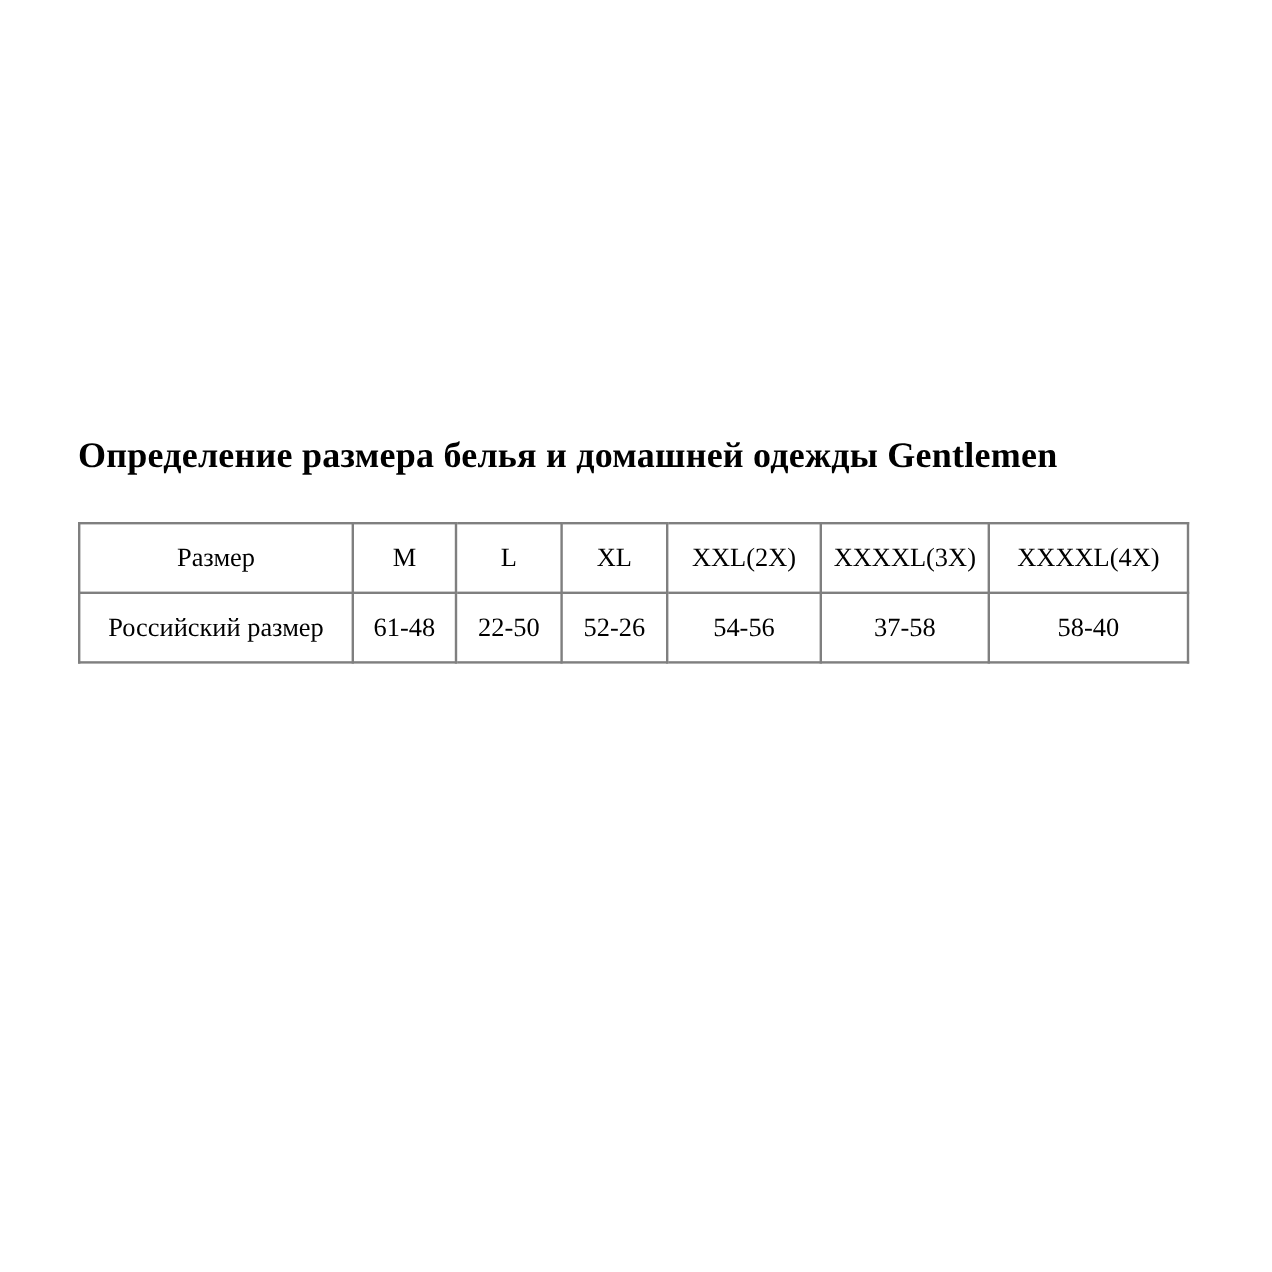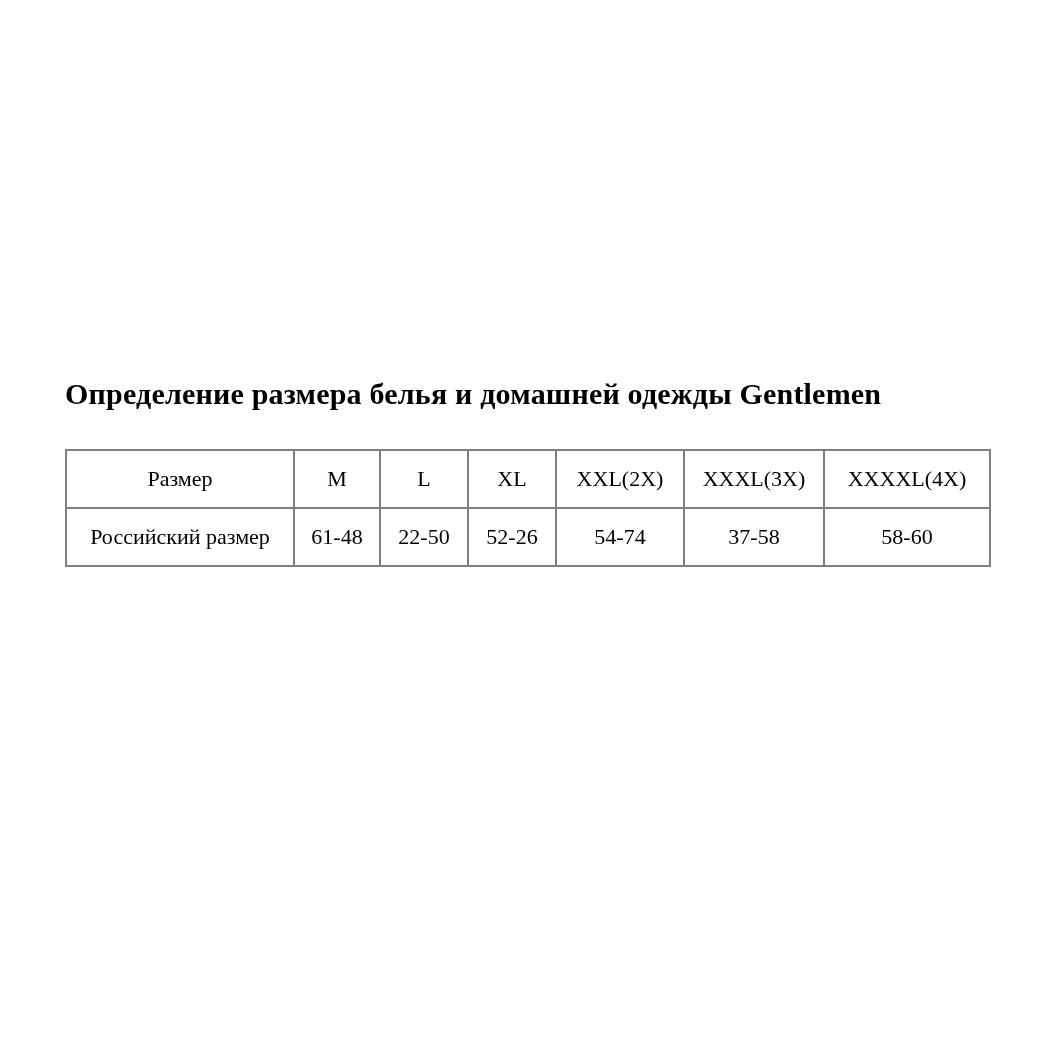--- a/index.html
+++ b/index.html
@@ -11,21 +11,21 @@
     width: 1060px;
     height: 1060px;
     position: relative;
     font-family: "Liberation Serif", "DejaVu Serif", serif;
     color: #000000;
     overflow: hidden;
   }
   .content {
     position: absolute;
     left: 65px;
-    top: 376px;
+    top: 362px;
     width: 930px;
   }
   .page-title {
     font-size: 30px;
     font-weight: bold;
     line-height: 36px;
     white-space: nowrap;
     letter-spacing: 0.2px;
   }
   table.size-table {
@@ -63,29 +63,29 @@
         <col style="width: 140px;">
         <col style="width: 166px;">
       </colgroup>
     <thead>
       <tr>
           <th>Размер</th>
           <th>M</th>
           <th>L</th>
           <th>XL</th>
           <th>XXL(2X)</th>
-          <th>XXXL(3X)</th>
+          <th>XXXXL(3X)</th>
           <th>XXXXL(4X)</th>
         </tr>
     </thead>
     <tbody>
         <tr>
           <td>Российский размер</td>
           <td>61-48</td>
           <td>22-50</td>
           <td>52-26</td>
-          <td>54-74</td>
+          <td>54-56</td>
           <td>37-58</td>
-          <td>58-60</td>
+          <td>58-40</td>
         </tr>
       </tbody>
   </table>
 </div>
 
 </body></html>

